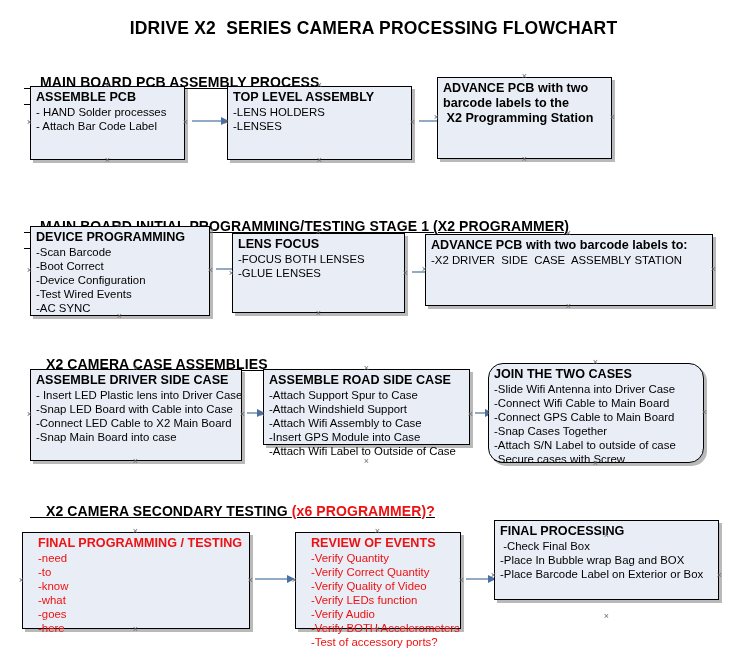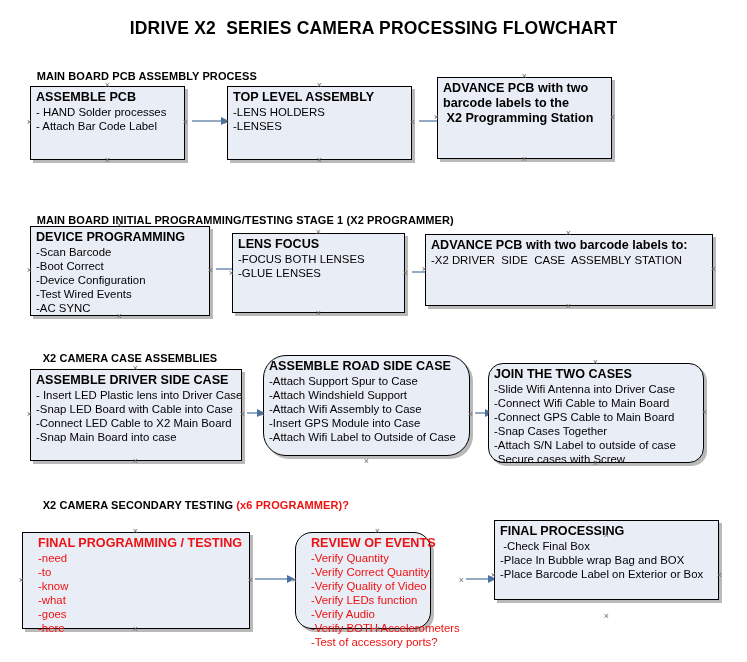--- a/index.html
+++ b/index.html
@@ -27,24 +27,25 @@
     top: 18px;
     width: 747px;
     text-align: center;
     font-size: 17.5px;
     font-weight: bold;
     letter-spacing: 0.2px;
     white-space: pre;
   }
   .section-header {
     position: absolute;
-    font-size: 11px;
+    font-size: 14px;
     font-weight: bold;
     white-space: pre;
     letter-spacing: 0.1px;
+    text-decoration: underline;
   }
   .section-header .accent {
     color: #ee1111;
   }
   .node {
     position: absolute;
     background: #e9edf6;
     border: 1px solid #000000;
     box-sizing: border-box;
     padding: 3px 4px 3px 5px;
@@ -218,21 +219,21 @@
   <div class="handle" style="left:26px; top:411px;"></div>
   <div class="handle" style="left:132px; top:365px;"></div>
   <div class="handle" style="left:132px; top:458px;"></div>
   <div class="handle" style="left:239px; top:411px;"></div>
 
   <div class="arrow" style="left:247px; top:409px; width:18px;">
     <div class="shaft"></div>
     <div class="head"></div>
   </div>
 
-  <div class="node shadowed" style="left:263px; top:355px; width:207px; height:101px;border-radius:23px;">
+  <div class="node shadowed" style="left:263px; top:369px; width:207px; height:76px;">
     <div class="n-title">ASSEMBLE ROAD SIDE CASE</div>
     <div class="n-line">-Attach Support Spur to Case</div>
     <div class="n-line">-Attach Windshield Support</div>
     <div class="n-line">-Attach Wifi Assembly to Case</div>
     <div class="n-line">-Insert GPS Module into Case</div>
     <div class="n-line">-Attach Wifi Label to Outside of Case</div>
   </div>
   <div class="handle" style="left:259px; top:411px;"></div>
   <div class="handle" style="left:363px; top:365px;"></div>
   <div class="handle" style="left:363px; top:458px;"></div>
@@ -273,21 +274,21 @@
   <div class="handle" style="left:18px; top:577px;"></div>
   <div class="handle" style="left:132px; top:528px;"></div>
   <div class="handle" style="left:132px; top:626px;"></div>
   <div class="handle" style="left:247px; top:577px;"></div>
 
   <div class="arrow" style="left:255px; top:575px; width:40px;">
     <div class="shaft"></div>
     <div class="head"></div>
   </div>
 
-  <div class="node shadowed red" style="left:295px; top:532px; width:136px; height:97px;border-radius:17px;">
+  <div class="node shadowed red" style="left:295px; top:532px; width:166px; height:97px;">
     <div class="n-title">REVIEW OF EVENTS</div>
     <div class="n-line">-Verify Quantity</div>
     <div class="n-line">-Verify Correct Quantity</div>
     <div class="n-line">-Verify Quality of Video</div>
     <div class="n-line">-Verify LEDs function</div>
     <div class="n-line">-Verify Audio</div>
     <div class="n-line">-Verify BOTH Accelerometers</div>
     <div class="n-line">-Test of accessory ports?</div>
   </div>
   <div class="handle" style="left:291px; top:577px;"></div>

